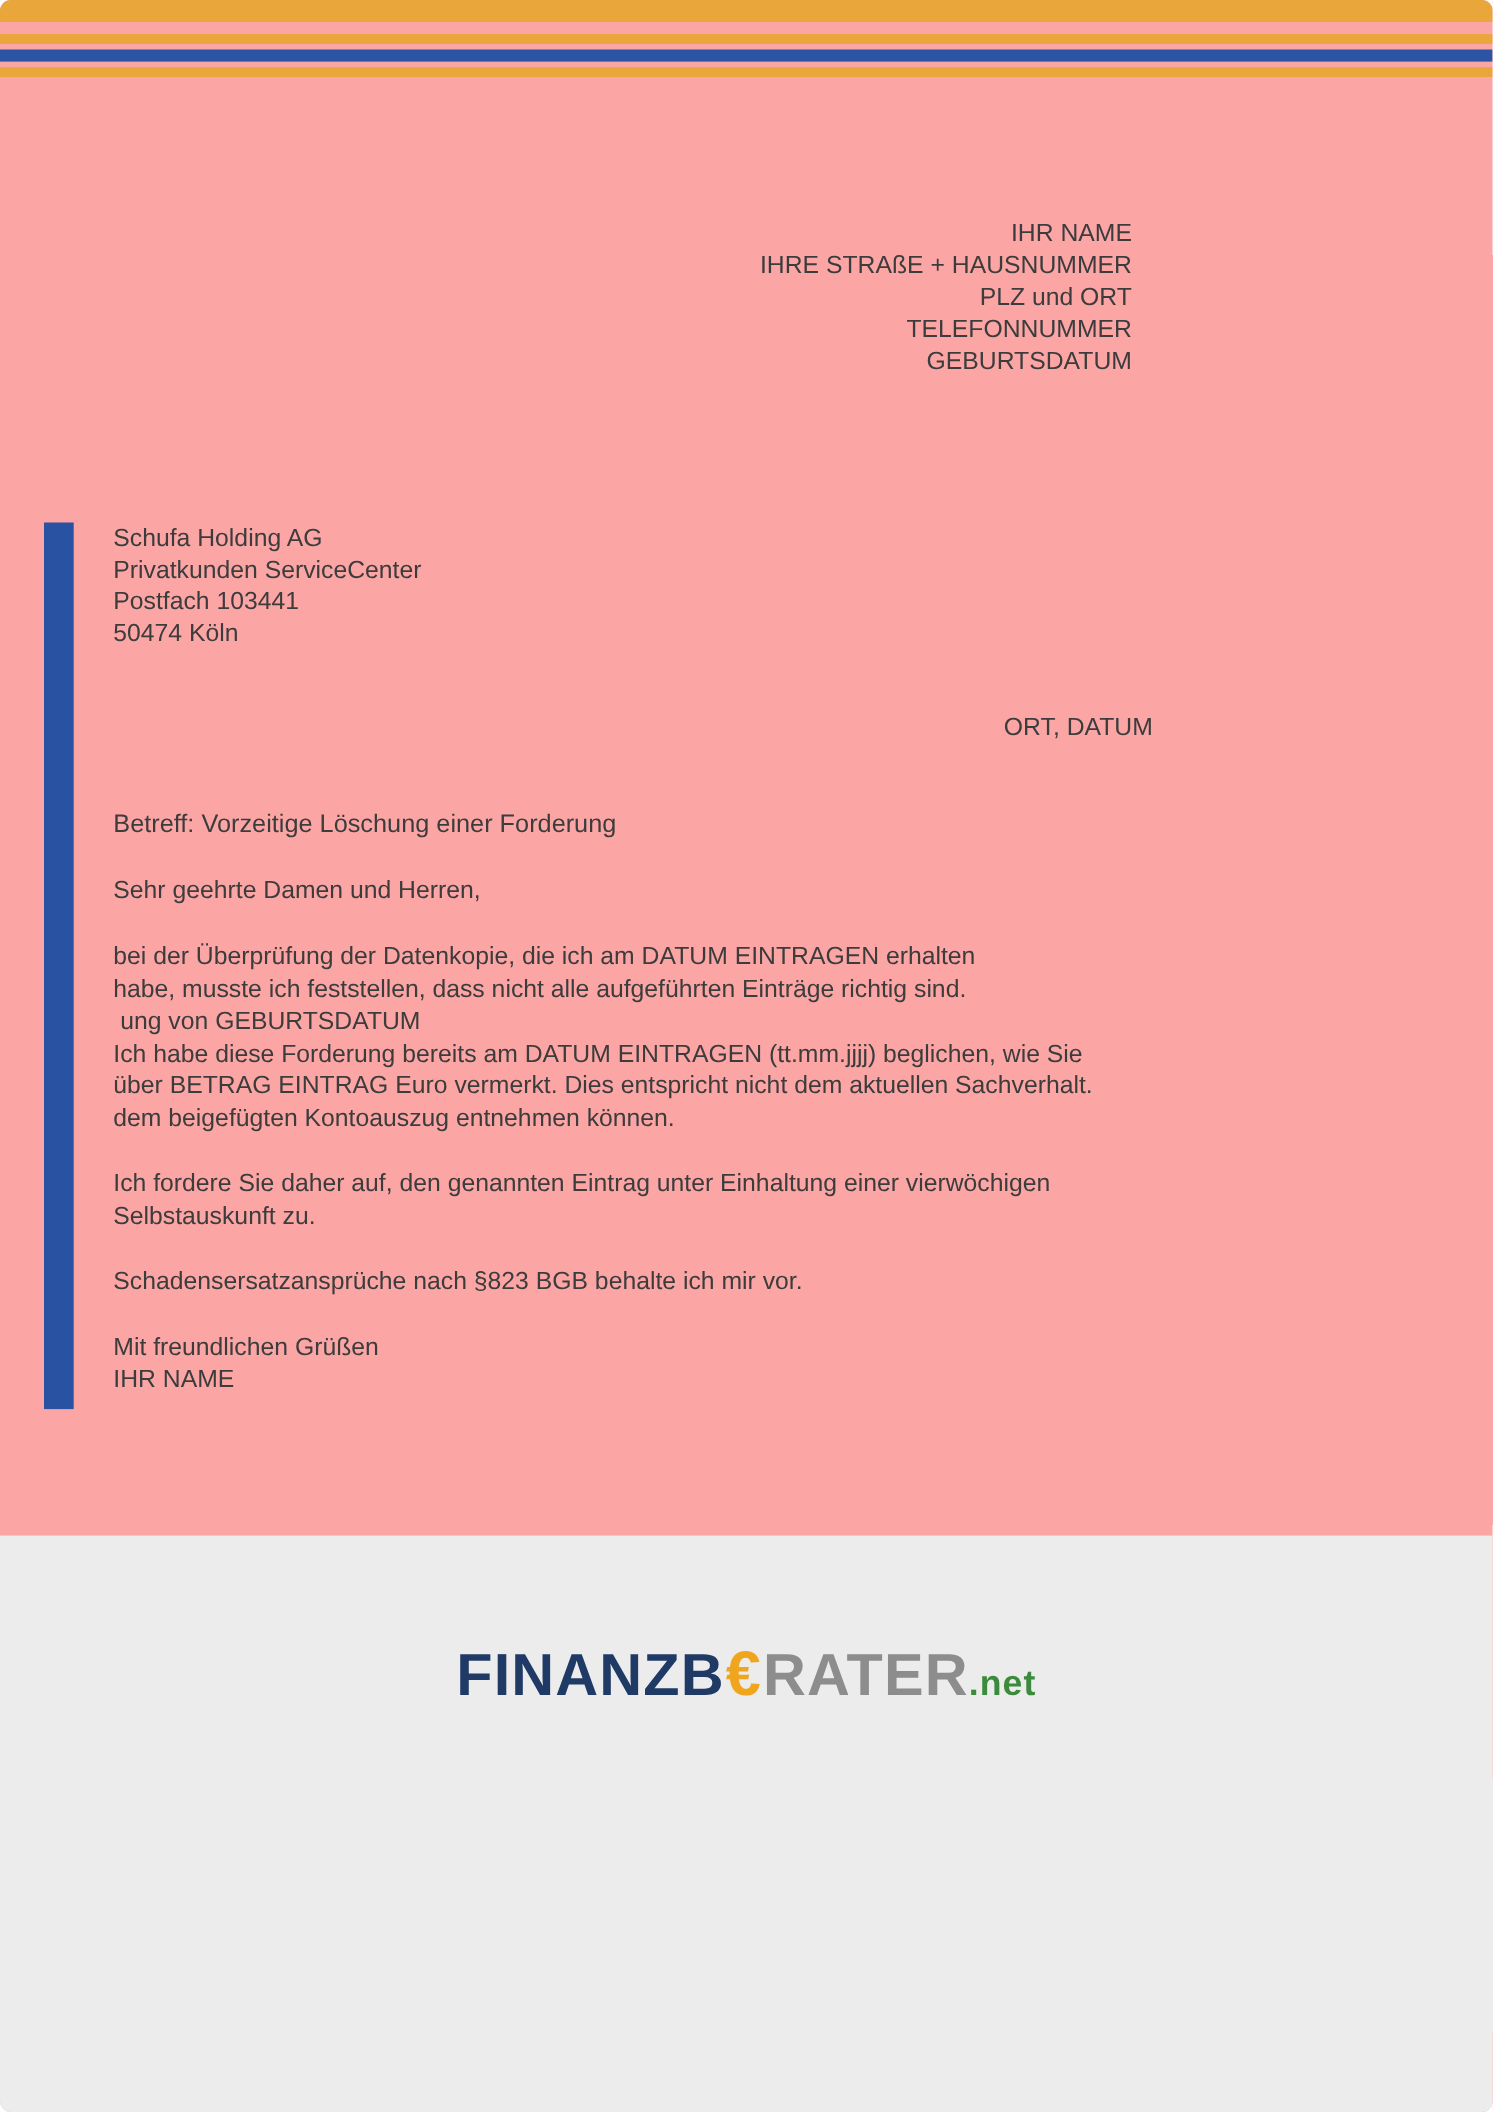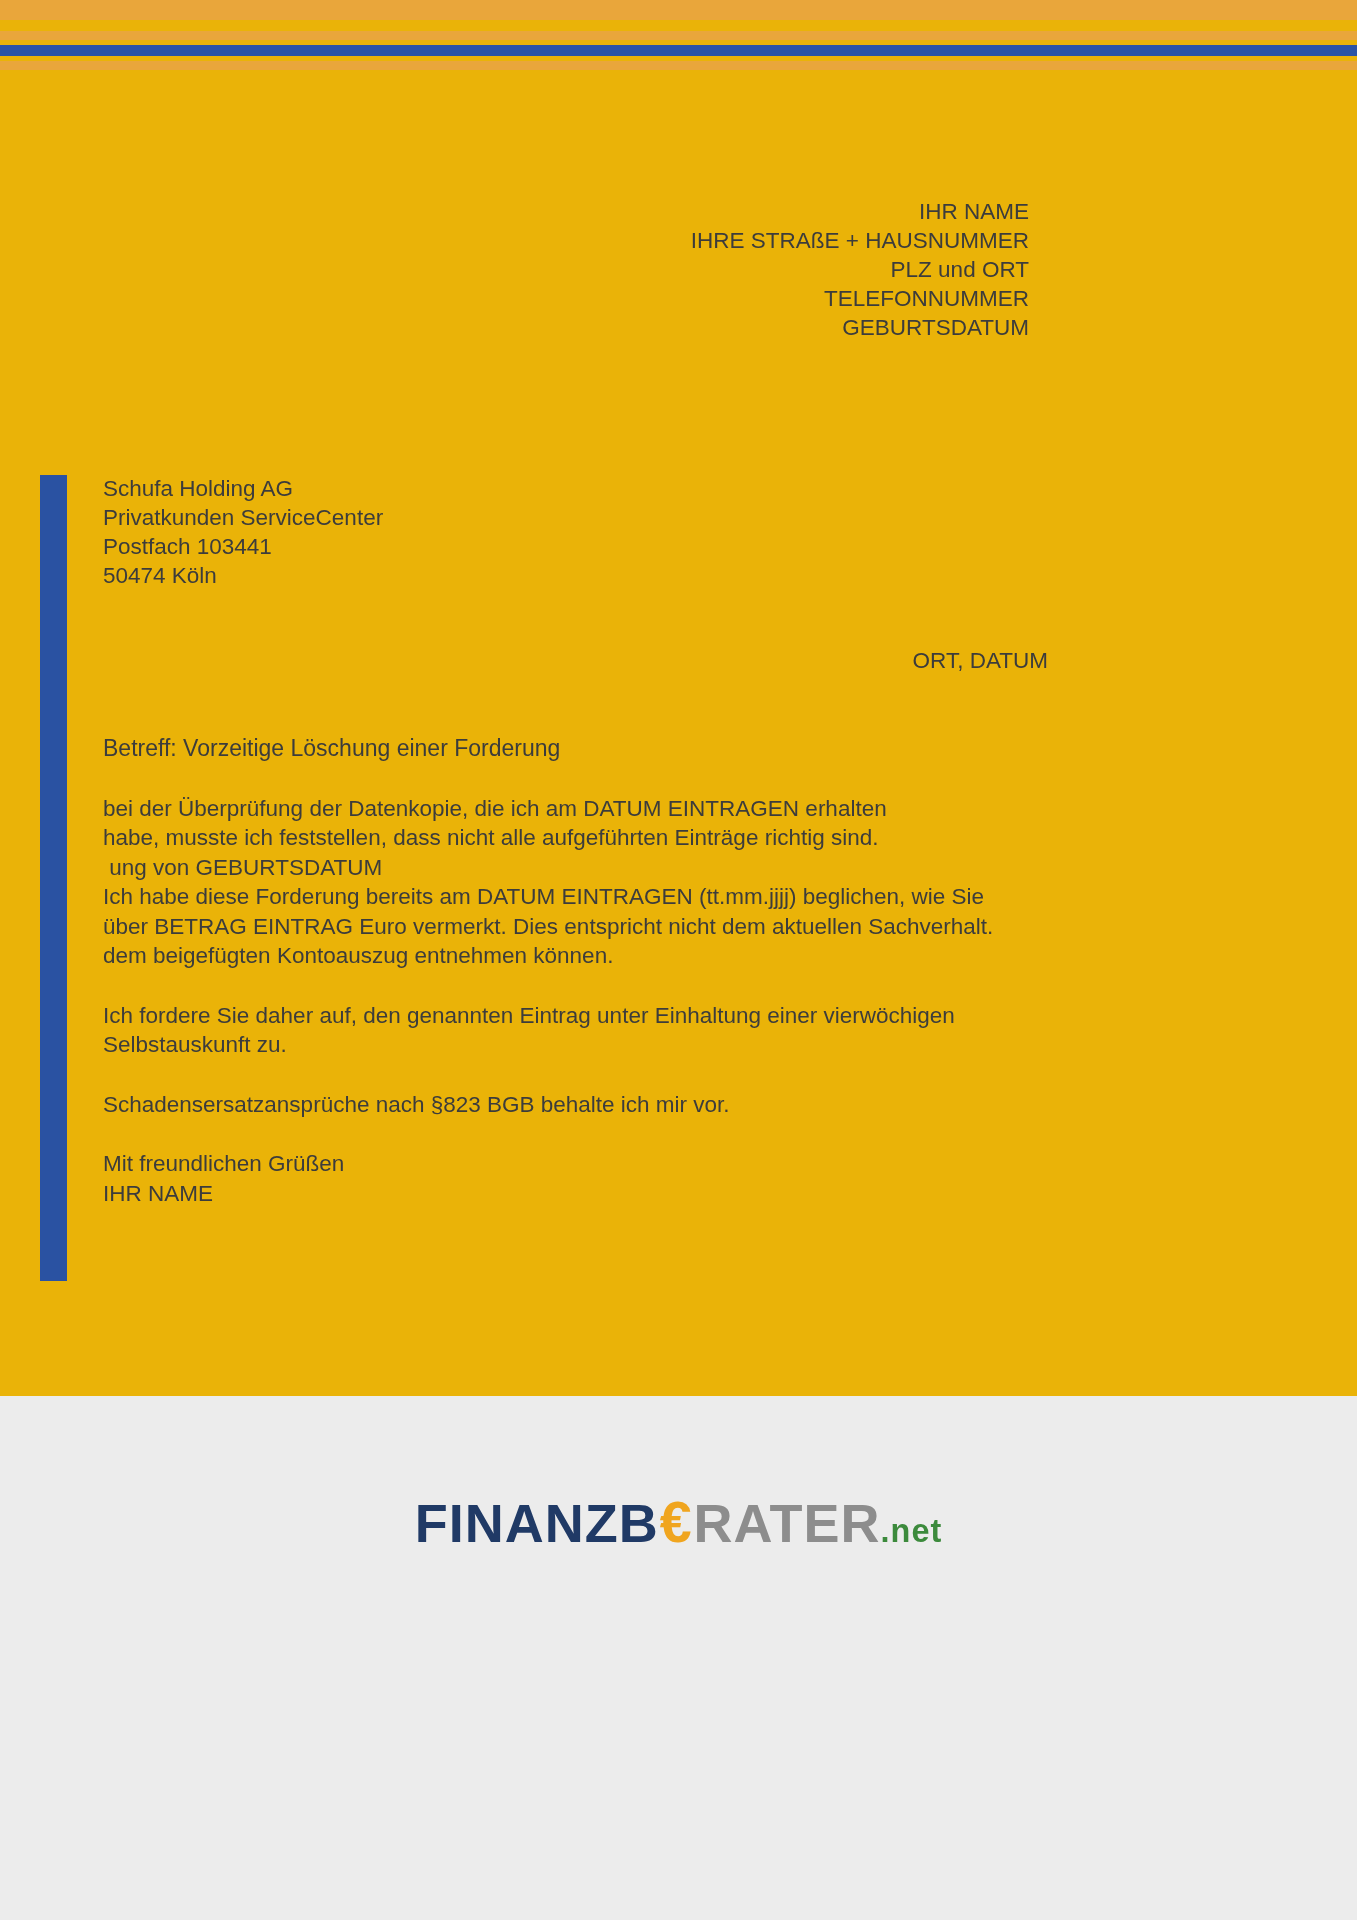--- a/index.html
+++ b/index.html
@@ -1,24 +1,25 @@
 <!DOCTYPE html>
 <html><head>
 <meta charset="utf-8">
 <style>
   * { margin: 0; padding: 0; box-sizing: border-box; }
   html, body { background: #ffffff; }
   .page {
     position: relative;
     width: 1357px;
     height: 1920px;
-    background: #eab308;
+    background: #fca5a5;
     overflow: hidden;
     font-family: "Liberation Sans", "DejaVu Sans", sans-serif;
     color: #3c3c3c;
+    border-radius: 10px;
   }
 
   
   .bar { position: absolute; left: 0; width: 100%; }
   .bar-1 { top: 0;    height: 20px; background: #e9a63b; }
   .bar-2 { top: 31px; height: 9px;  background: #e9a63b; }
   .bar-3 { top: 45px; height: 11px; background: #2b54a5; }
   .bar-4 { top: 61px; height: 9px;  background: #e9a63b; }
 
   
@@ -120,20 +121,21 @@
     <div class="line">Schufa Holding AG</div>
     <div class="line">Privatkunden ServiceCenter</div>
     <div class="line">Postfach 103441</div>
     <div class="line">50474 Köln</div>
   </div>
 
   <div class="date">ORT, DATUM</div>
 
   <div class="letter">
     <div class="subject">Betreff: Vorzeitige Löschung einer Forderung</div>
+    <div class="salutation">Sehr geehrte Damen und Herren,</div>
 
     <div class="para">
       <div class="line">bei der Überprüfung der Datenkopie, die ich am DATUM EINTRAGEN erhalten</div>
       <div class="line">habe, musste ich feststellen, dass nicht alle aufgeführten Einträge richtig sind.</div>
       <div class="line"> ung von GEBURTSDATUM</div>
       <div class="line">Ich habe diese Forderung bereits am DATUM EINTRAGEN (tt.mm.jjjj) beglichen, wie Sie</div>
       <div class="line">über BETRAG EINTRAG Euro vermerkt. Dies entspricht nicht dem aktuellen Sachverhalt.</div>
       <div class="line">dem beigefügten Kontoauszug entnehmen können.</div>
     </div>
 

